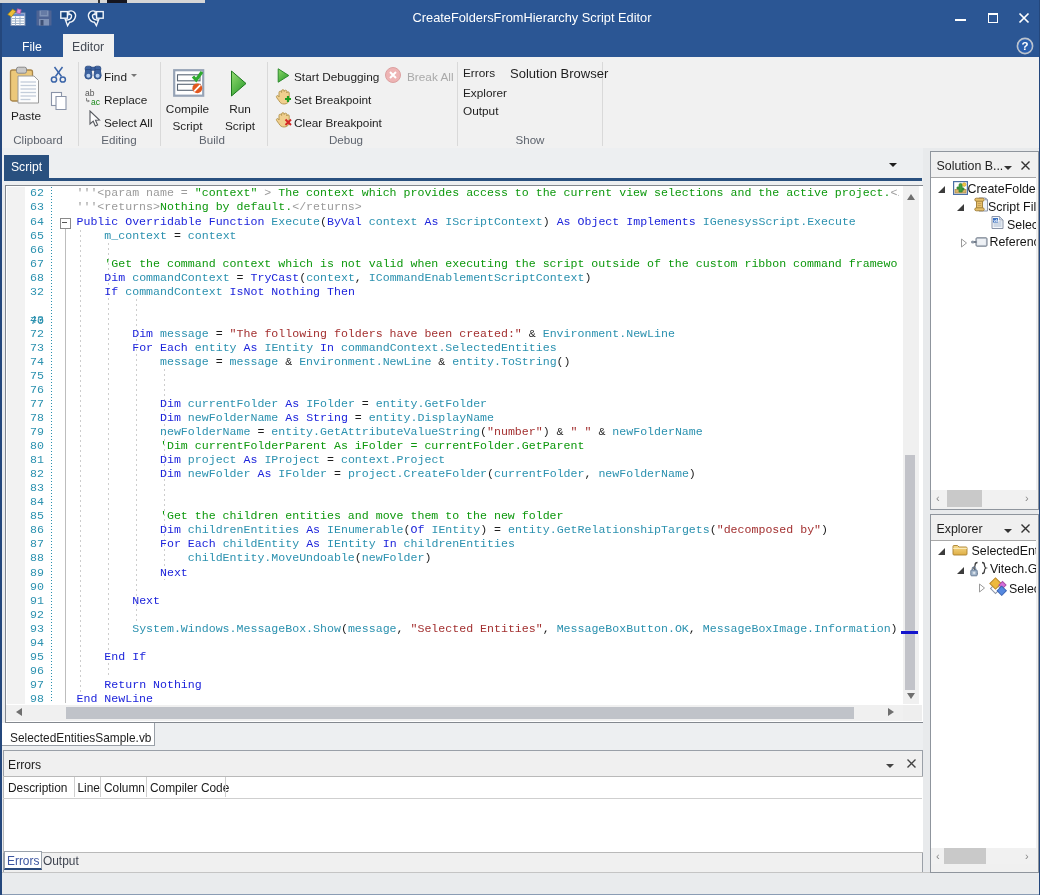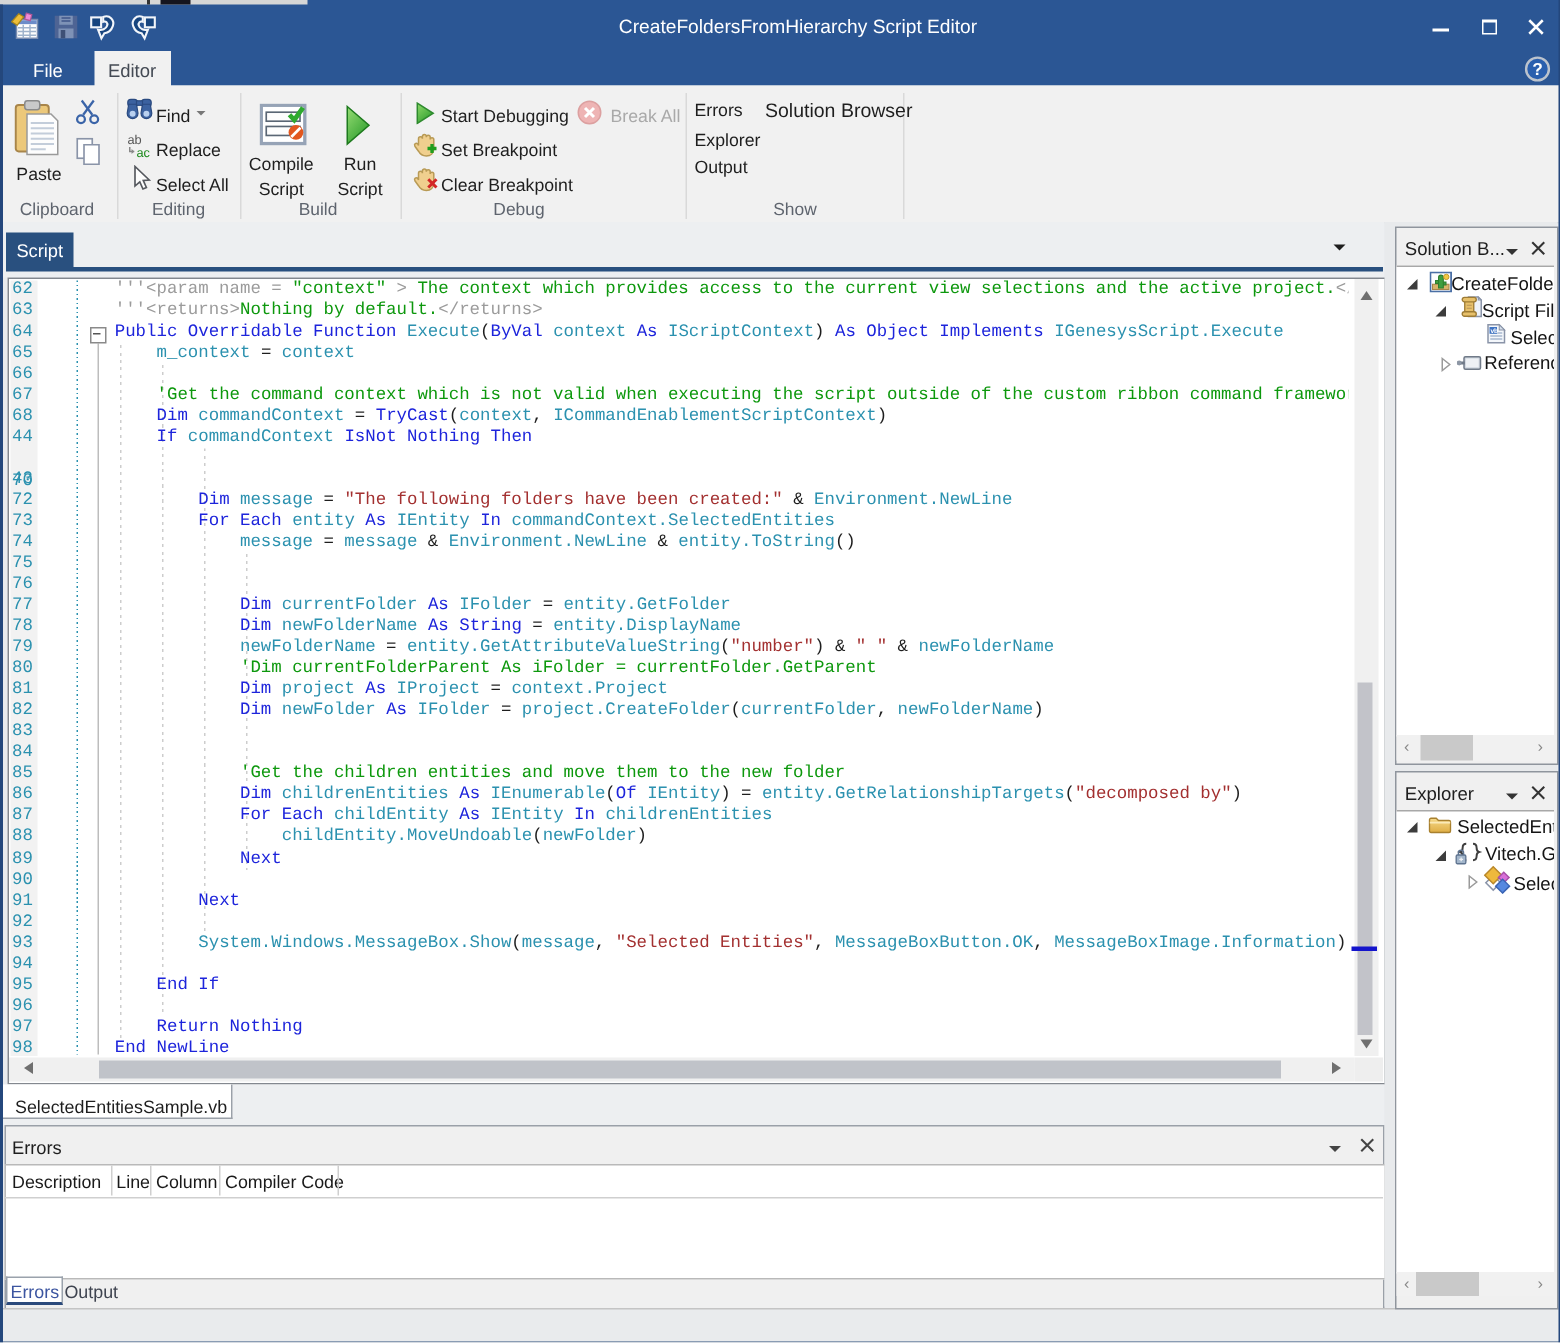--- a/index.html
+++ b/index.html
@@ -1,18 +1,18 @@
 <!DOCTYPE html>
 <html><head><meta charset="utf-8">
 <style>
 html,body{margin:0;padding:0;width:1040px;height:895px;overflow:hidden}
 body{font-family:"Liberation Sans",sans-serif;position:relative;background:#e9ebee}
 .abs{position:absolute}
 .cl{position:absolute;left:76.5px;white-space:pre;font-family:"Liberation Mono",monospace;font-size:11.6px;line-height:14.04px;letter-spacing:0}
-.ln{position:absolute;left:8px;width:36px;font-family:"Liberation Mono",monospace;font-size:11.6px;line-height:14.04px;color:#2b91af}
+.ln{position:absolute;left:8px;width:36px;text-align:right;font-family:"Liberation Mono",monospace;font-size:11.6px;line-height:14.04px;color:#2b91af}
 .tx{font-size:12.4px;color:#141414;white-space:nowrap;overflow:hidden}
 </style></head>
 <body>
 <div class="abs" style="left:0;top:0;width:1040px;height:895px;background:#e9ebee"></div>
 <div class="abs" style="left:0;top:0;width:1040px;height:57px;background:#2b5694"></div>
 <div class="abs" style="left:0;top:0;width:205px;height:3px;background:#d6d6d6"></div>
 <div class="abs" style="left:98px;top:0;width:2px;height:3px;background:#333"></div>
 <div class="abs" style="left:107px;top:0;width:20px;height:3px;background:#15151f"></div>
 <svg class="abs" style="left:7px;top:8px" width="20" height="19" viewBox="0 0 20 19">
 <rect x="4" y="5" width="14" height="12.5" fill="#fdfdfd" stroke="#7a8db0"></rect>
@@ -191,21 +191,21 @@
 <div class="ln" style="top:214.5px">64</div>
 <div class="cl" style="top:214.5px"><span style="color:#1d24db">Public Overridable Function </span><span style="color:#2b91af">Execute</span><span style="color:#1e1e1e">(</span><span style="color:#1d24db">ByVal</span><span style="color:#1e1e1e"> </span><span style="color:#2b91af">context</span><span style="color:#1e1e1e"> </span><span style="color:#1d24db">As</span><span style="color:#1e1e1e"> </span><span style="color:#2b91af">IScriptContext</span><span style="color:#1e1e1e">) </span><span style="color:#1d24db">As Object Implements</span><span style="color:#1e1e1e"> </span><span style="color:#2b91af">IGenesysScript.Execute</span></div>
 <div class="ln" style="top:228.5px">65</div>
 <div class="cl" style="top:228.5px"><span style="color:#1e1e1e">    </span><span style="color:#2b91af">m_context</span><span style="color:#1e1e1e"> = </span><span style="color:#2b91af">context</span></div>
 <div class="ln" style="top:242.6px">66</div>
 <div class="cl" style="top:242.6px"></div>
 <div class="ln" style="top:256.6px">67</div>
 <div class="cl" style="top:256.6px"><span style="color:#1e1e1e">    </span><span style="color:#0d980d">'Get the command context which is not valid when executing the script outside of the custom ribbon command framework</span></div>
 <div class="ln" style="top:270.6px">68</div>
 <div class="cl" style="top:270.6px"><span style="color:#1e1e1e">    </span><span style="color:#1d24db">Dim</span><span style="color:#1e1e1e"> </span><span style="color:#2b91af">commandContext</span><span style="color:#1e1e1e"> = </span><span style="color:#1d24db">TryCast</span><span style="color:#1e1e1e">(</span><span style="color:#2b91af">context</span><span style="color:#1e1e1e">, </span><span style="color:#2b91af">ICommandEnablementScriptContext</span><span style="color:#1e1e1e">)</span></div>
-<div class="ln" style="top:284.7px">44</div>
+<div class="ln" style="top:284.7px">32</div>
 <div class="cl" style="top:284.7px"><span style="color:#1e1e1e">    </span><span style="color:#1d24db">If</span><span style="color:#1e1e1e"> </span><span style="color:#2b91af">commandContext</span><span style="color:#1e1e1e"> </span><span style="color:#1d24db">IsNot Nothing Then</span></div>
 <div class="ln" style="top:314px">70</div>
 <div class="cl" style="top:298.7px"></div>
 <div class="ln" style="top:312.8px">43</div>
 <div class="ln" style="top:326.8px">72</div>
 <div class="cl" style="top:326.8px"><span style="color:#1e1e1e">        </span><span style="color:#1d24db">Dim</span><span style="color:#1e1e1e"> </span><span style="color:#2b91af">message</span><span style="color:#1e1e1e"> = </span><span style="color:#a33030">"The following folders have been created:"</span><span style="color:#1e1e1e"> &amp; </span><span style="color:#2b91af">Environment.NewLine</span></div>
 <div class="ln" style="top:340.8px">73</div>
 <div class="cl" style="top:340.8px"><span style="color:#1e1e1e">        </span><span style="color:#1d24db">For Each</span><span style="color:#1e1e1e"> </span><span style="color:#2b91af">entity</span><span style="color:#1e1e1e"> </span><span style="color:#1d24db">As</span><span style="color:#1e1e1e"> </span><span style="color:#2b91af">IEntity</span><span style="color:#1e1e1e"> </span><span style="color:#1d24db">In</span><span style="color:#1e1e1e"> </span><span style="color:#2b91af">commandContext.SelectedEntities</span></div>
 <div class="ln" style="top:354.9px">74</div>
 <div class="cl" style="top:354.9px"><span style="color:#1e1e1e">            </span><span style="color:#2b91af">message</span><span style="color:#1e1e1e"> = </span><span style="color:#2b91af">message</span><span style="color:#1e1e1e"> &amp; </span><span style="color:#2b91af">Environment.NewLine</span><span style="color:#1e1e1e"> &amp; </span><span style="color:#2b91af">entity.ToString</span><span style="color:#1e1e1e">()</span></div>

